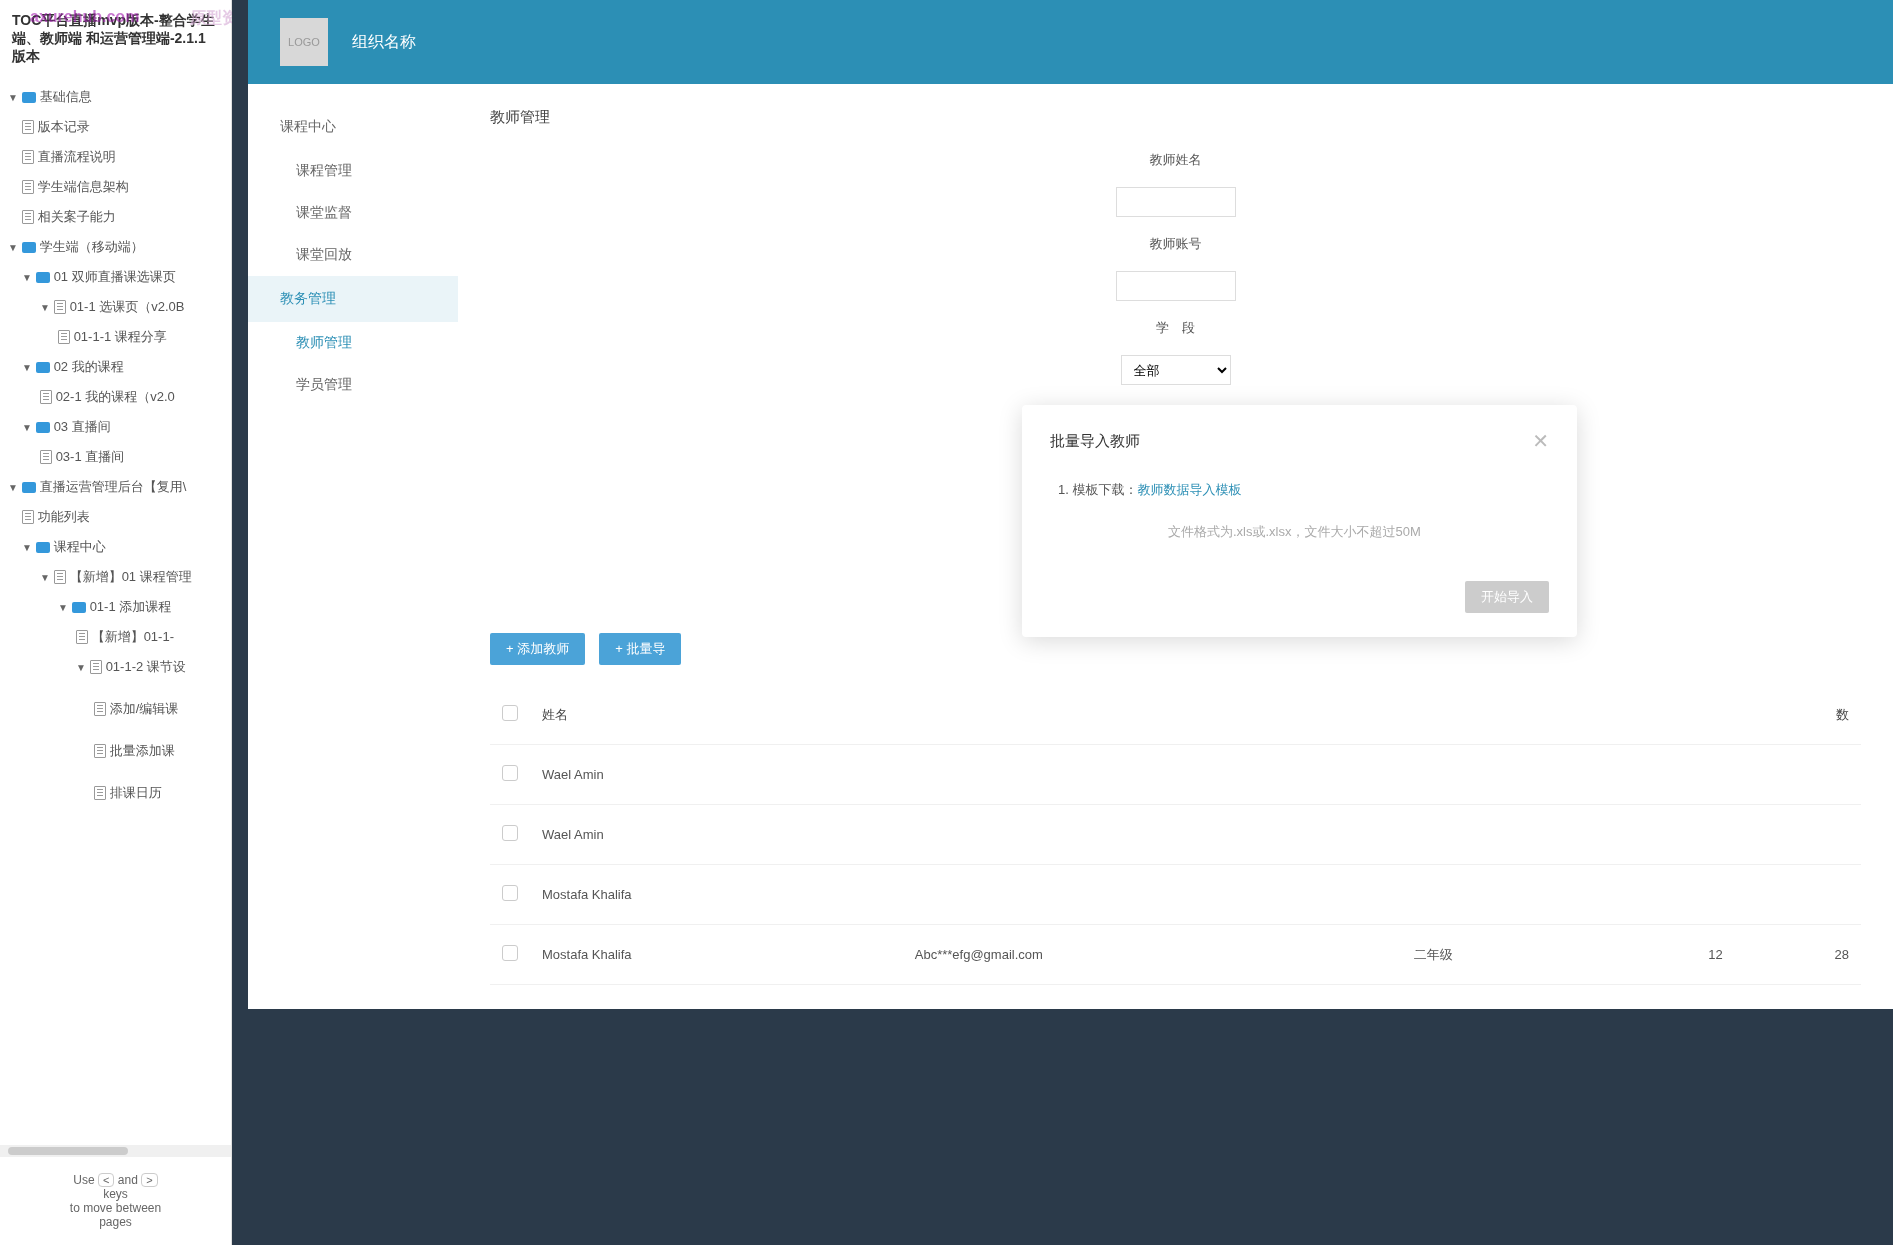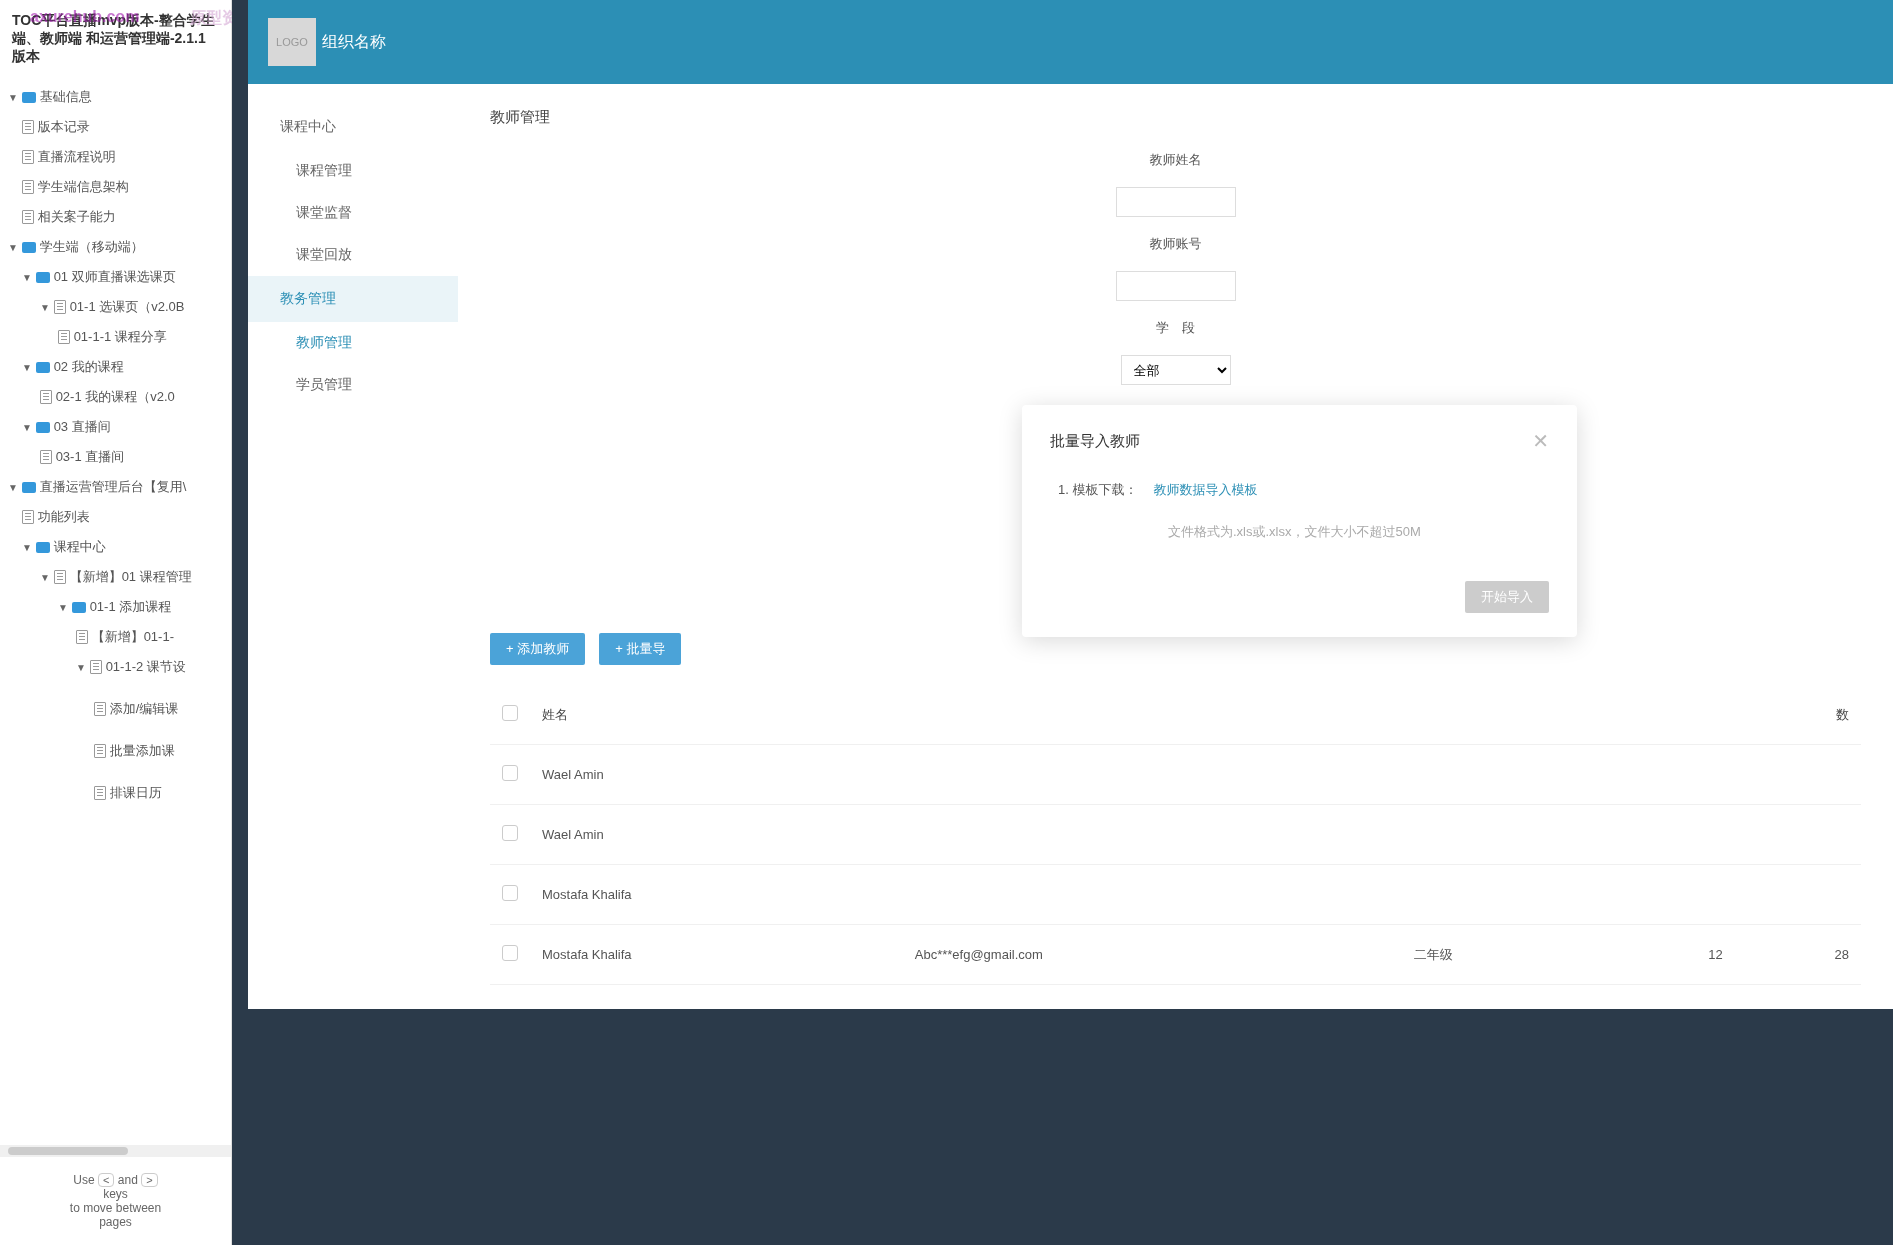--- a/index.html
+++ b/index.html
@@ -23,21 +23,21 @@
 .scrollbar-thumb { width: 120px; height: 8px; background: #ccc; margin: 2px 0 0 8px; border-radius: 4px; }
 .sidebar-footer { padding: 16px; text-align: center; font-size: 12px; color: #666; }
 .key-box { display: inline-block; border: 1px solid #ccc; border-radius: 4px; padding: 0 4px; font-size: 11px; }
 .main-area { flex: 1; display: flex; flex-direction: column; overflow: hidden; }
 .doc-header { padding: 8px 16px; }
 .doc-title { font-size: 18px; font-weight: bold; color: #333; }
 .doc-meta { display: flex; gap: 80px; padding: 8px 0; font-size: 13px; color: #666; }
 .content-frame { flex: 1; background: #2b3a4a; padding: 0; overflow: auto; position: relative; }
 .page-banner { background: #2b3a4a; padding: 18px 28px; color: #fff; font-size: 18px; border-left: 4px solid #f39c12; margin-left: 16px; }
 .app-shell { background: #fff; margin: 0 0 0 16px; }
-.app-topbar { background: #2c8fb5; padding: 18px 20px; display: flex; align-items: center; gap: 6px; }
+.app-topbar { background: #2c8fb5; padding: 18px 32px; display: flex; align-items: center; gap: 24px; }
 .logo-box { width: 48px; height: 48px; background: #d8d8d8; display: flex; align-items: center; justify-content: center; font-size: 11px; color: #999; }
 .org-name { color: #fff; font-size: 16px; }
 .app-body { display: flex; }
 .app-nav { width: 210px; padding: 20px 0; }
 .nav-section { padding: 14px 32px; color: #666; font-size: 14px; cursor: pointer; }
 .nav-section.active { background: #eaf4f8; color: #2c8fb5; }
 .nav-sub { padding: 12px 32px 12px 48px; color: #666; font-size: 14px; cursor: pointer; }
 .nav-sub.active { color: #2c8fb5; }
 .app-main { flex: 1; padding: 24px 32px; }
 .page-heading { font-size: 15px; color: #444; margin-bottom: 24px; }
@@ -51,21 +51,21 @@
 .btn-disabled { background: #ccc; color: #fff; cursor: not-allowed; }
 .action-row { display: flex; gap: 14px; margin-bottom: 20px; }
 .data-table { width: 100%; border-collapse: collapse; }
 .data-table th, .data-table td { padding: 20px 12px; text-align: left; font-size: 13px; color: #555; border-bottom: 1px solid #f0f0f0; }
 .data-table th { color: #444; font-weight: normal; }
 .checkbox { width: 16px; height: 16px; border: 1px solid #ccc; border-radius: 3px; display: inline-block; }
 .modal { position: absolute; top: 405px; left: 790px; width: 555px; background: #fff; box-shadow: 0 4px 24px rgba(0,0,0,0.15); border-radius: 4px; padding: 24px 28px; }
 .modal-header { display: flex; justify-content: space-between; align-items: center; margin-bottom: 28px; }
 .modal-title { font-size: 15px; color: #333; }
 .modal-close { font-size: 20px; color: #bbb; cursor: pointer; }
-.modal-row { display: flex; align-items: center; gap: 16px; margin-bottom: 24px; font-size: 13px; color: #555; padding-left: 8px; }
+.modal-row { display: flex; align-items: center; gap: 0; margin-bottom: 24px; font-size: 13px; color: #555; padding-left: 8px; }
 .modal-link { color: #2c8fb5; cursor: pointer; }
 .upload-btn { border: 1px solid #ddd; padding: 6px 14px; font-size: 13px; color: #555; background: #fff; cursor: pointer; border-radius: 2px; display: inline-flex; align-items: center; gap: 6px; }
 .modal-hint { font-size: 13px; color: #aaa; padding-left: 118px; margin-bottom: 40px; }
 .modal-footer { text-align: right; }
 </style>
 </head>
 <body>
 
 <div class="left-sidebar">
   <div class="sidebar-header">

